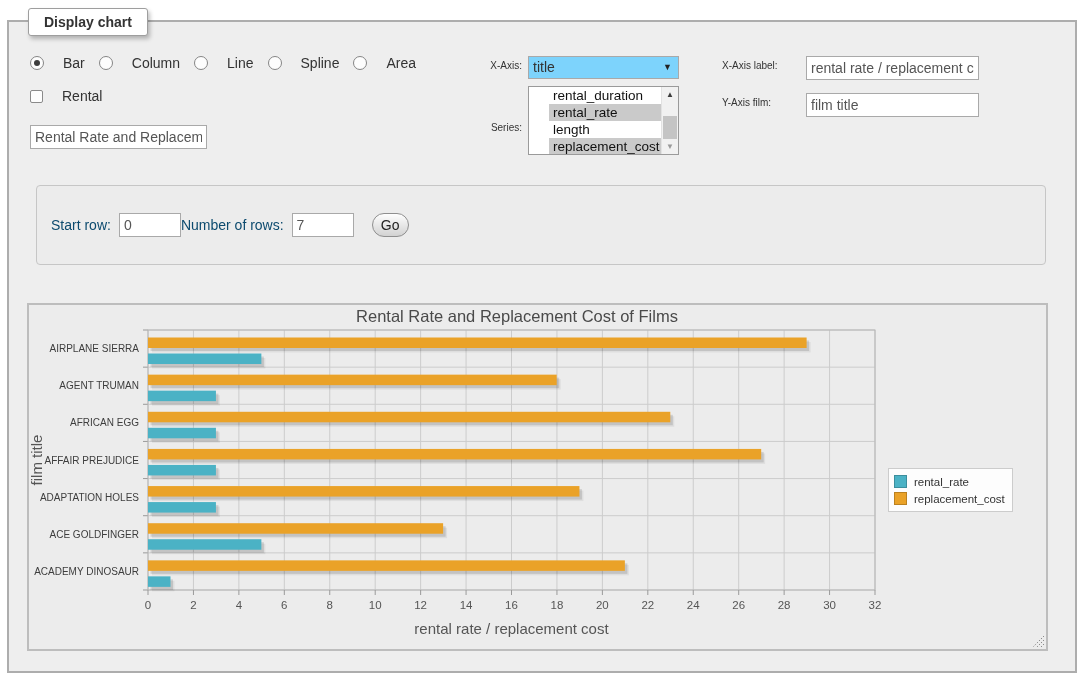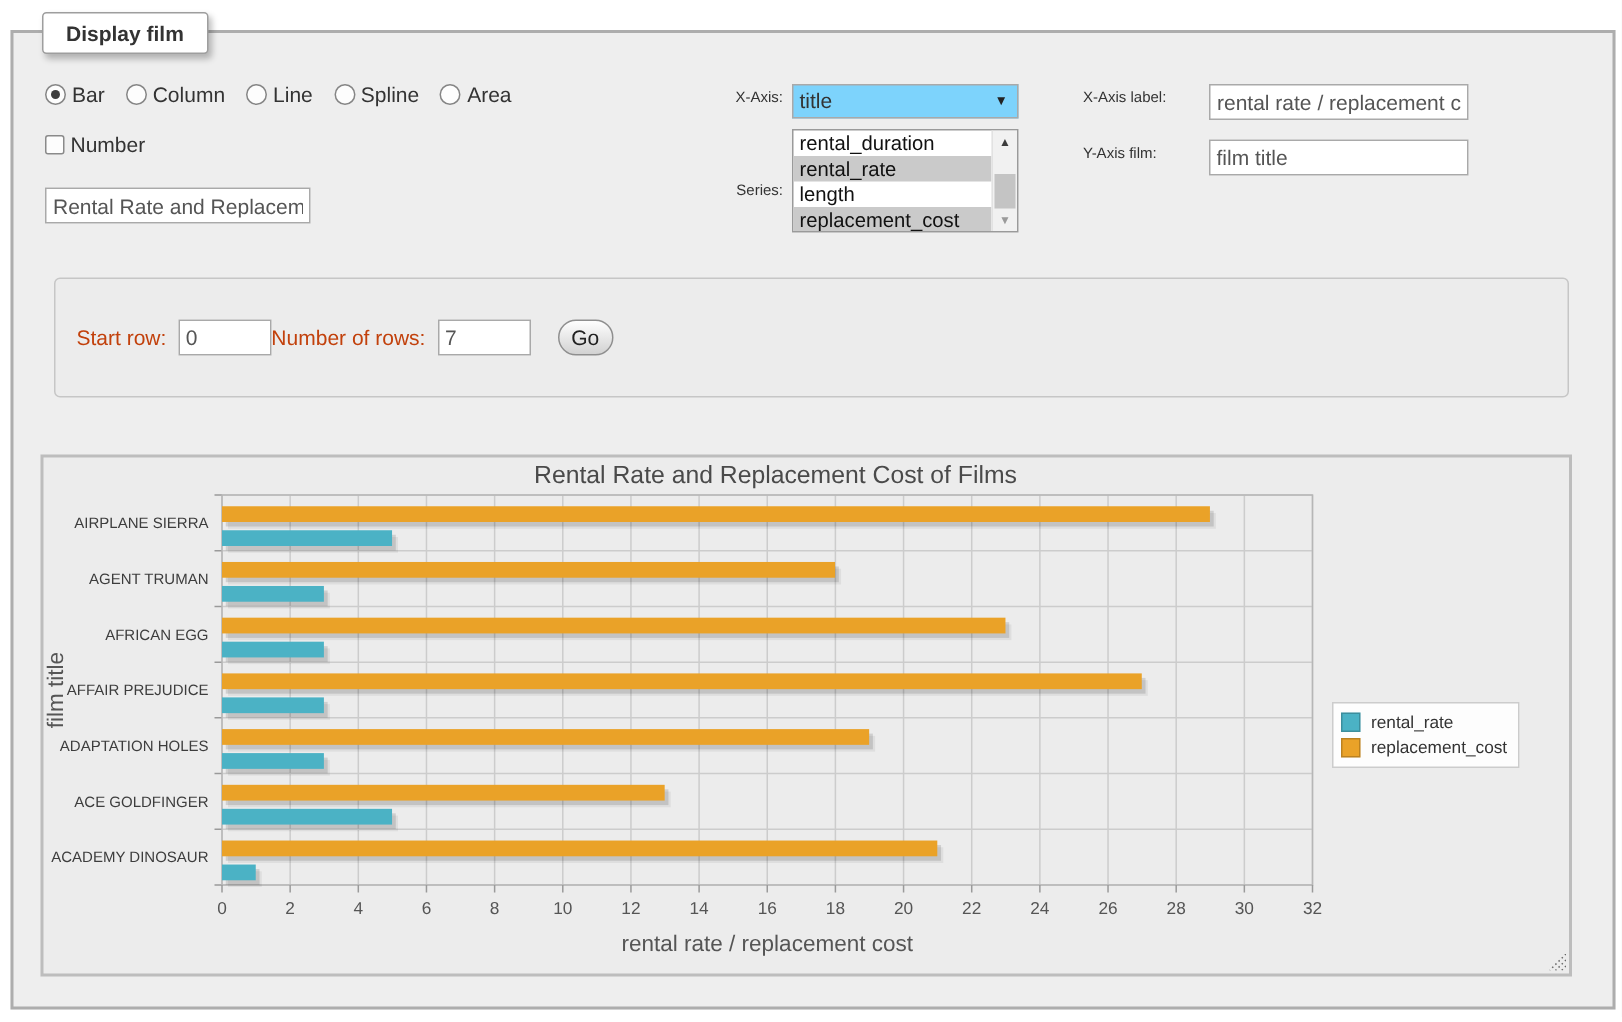--- a/index.html
+++ b/index.html
@@ -12,56 +12,56 @@
 
   .tab-title { position:absolute; left:19px; top:-14px; background:#fff;
     border:1px solid #9e9e9e; border-radius:3px; padding:5px 15px;
     font-weight:bold; font-size:14px; color:#333; box-shadow:2px 3px 4px rgba(0,0,0,.25); z-index:5; }
 
   
   .ctl-label { position:absolute; font-size:10px; color:#333; }
   .right-align { text-align:right; }
 
   .radio-group { position:absolute; left:21px; top:33px; display:flex; gap:14px; align-items:center; }
-  .radio-item, .check-item { display:flex; align-items:center; gap:4px; font-size:14px; cursor:default; }
+  .radio-item, .check-item { display:flex; align-items:center; gap:19px; font-size:14px; cursor:default; }
   .radio-dot { width:14px; height:14px; border-radius:50%; border:1px solid #858585; background:#fdfdfd; display:inline-block; position:relative; }
   .radio-dot.checked::after { content:""; position:absolute; left:3px; top:3px; width:6px; height:6px; border-radius:50%; background:#3d3d3d; }
   .check-box { width:13px; height:13px; border:1px solid #8a8a8a; background:#fdfdfd; display:inline-block; border-radius:2px; }
   .check-group { position:absolute; left:21px; top:66px; }
 
   input.txt { border:1px solid #a9a9a9; background:#fff; font-family:"Liberation Sans",sans-serif;
     font-size:14px; color:#555; padding:2px 4px; height:24px; }
 
   .title-input { position:absolute; left:21px; top:103px; width:177px; }
 
   .select-box { position:absolute; left:519px; top:34px; width:151px; height:23px; background:#7dd3fc;
     border:1px solid #a9a9a9; font-size:14px; color:#333; padding:2px 4px; }
   .select-box .arrow { position:absolute; right:6px; top:5px; font-size:9px; color:#222; }
 
   .listbox { position:absolute; left:519px; top:64px; width:151px; height:69px; background:#fff;
-    border:1px solid #9a9a9a; overflow:hidden; display:flex; }
+    border:1px solid #9a9a9a; overflow:hidden; display:flex;padding-left:20px; }
   .listbox .items { flex:1; }
   .listbox .item { height:17px; line-height:17px; font-size:13.5px; padding-left:4px; color:#111;
     white-space:nowrap; overflow:hidden; }
   .listbox .item.selected { background:#cacaca; }
   .fake-scrollbar { width:17px; background:#f1f1f1; border-left:1px solid #e2e2e2; position:relative; }
   .fake-scrollbar .up, .fake-scrollbar .down { position:absolute; left:0; width:100%; height:15px;
     text-align:center; font-size:8px; line-height:15px; }
   .fake-scrollbar .up { top:0; color:#3c3c3c; }
   .fake-scrollbar .down { bottom:0; color:#9a9a9a; }
   .fake-scrollbar .thumb { position:absolute; left:1px; top:29px; width:14px; height:23px; background:#c4c4c4; }
 
   .xaxis-label-input { position:absolute; left:797px; top:34px; width:173px; }
   .yaxis-label-input { position:absolute; left:797px; top:71px; width:173px; }
 
   
   .rows-box { position:absolute; left:27px; top:163px; width:1010px; height:80px;
     background:#ececec; border:1px solid #c6c6c6; border-radius:4px;
     display:flex; align-items:center; padding-left:14px; }
-  .rows-box label { font-size:14px; color:#c2410c; }
+  .rows-box label { font-size:14px; color:#0c4a6e; }
   .rows-box input.txt { width:62px; margin-left:8px; }
   .rows-box .lbl2 { }
   .go-button { margin-left:18px; width:37px; height:24px; border:1px solid #8f8f8f; border-radius:12px;
     background:linear-gradient(#fefefe,#d2d2d2); font-size:14px; color:#222; text-align:center;
     line-height:22px; font-family:"Liberation Sans",sans-serif; }
 
   
   .chart-box { position:absolute; left:18px; top:281px; width:1021px; height:348px;
     background:#ececec; border:2px solid #bdbdbd; }
   .chart-box svg { display:block; }
@@ -70,21 +70,21 @@
   .legend-row { display:flex; align-items:center; gap:7px; height:17px; }
   .legend-swatch { width:13px; height:13px; border:1px solid rgba(0,0,0,.2); }
   .legend-label { font-size:11.5px; color:#333; white-space:nowrap; }
   .resize-handle { position:absolute; right:2px; bottom:2px; width:11px; height:11px; }
 </style>
 </head>
 <body>
 
 <div class="outer-panel">
 
-  <div class="tab-title">Display film</div>
+  <div class="tab-title">Display chart</div>
 
   <div class="radio-group" id="chart-type-group">
       <label class="radio-item">
         <span class="radio-dot checked"></span>
         <span>Bar</span>
       </label>
       <label class="radio-item">
         <span class="radio-dot"></span>
         <span>Column</span>
       </label>
@@ -98,21 +98,21 @@
       </label>
       <label class="radio-item">
         <span class="radio-dot"></span>
         <span>Area</span>
       </label>
     </div>
 
   <div class="check-group">
     <label class="check-item">
       <span class="check-box" id="stacked-box"></span>
-      <span>Number</span>
+      <span>Rental</span>
     </label>
   </div>
 
   <input class="txt title-input" value="Rental Rate and Replacement Cost of Films" style="">
 
   <div class="ctl-label right-align" style="left:451px; top:38px; width:62px;">X-Axis:</div>
 
   <div class="select-box">
     <span>title</span>
     <span class="arrow">▼</span>

